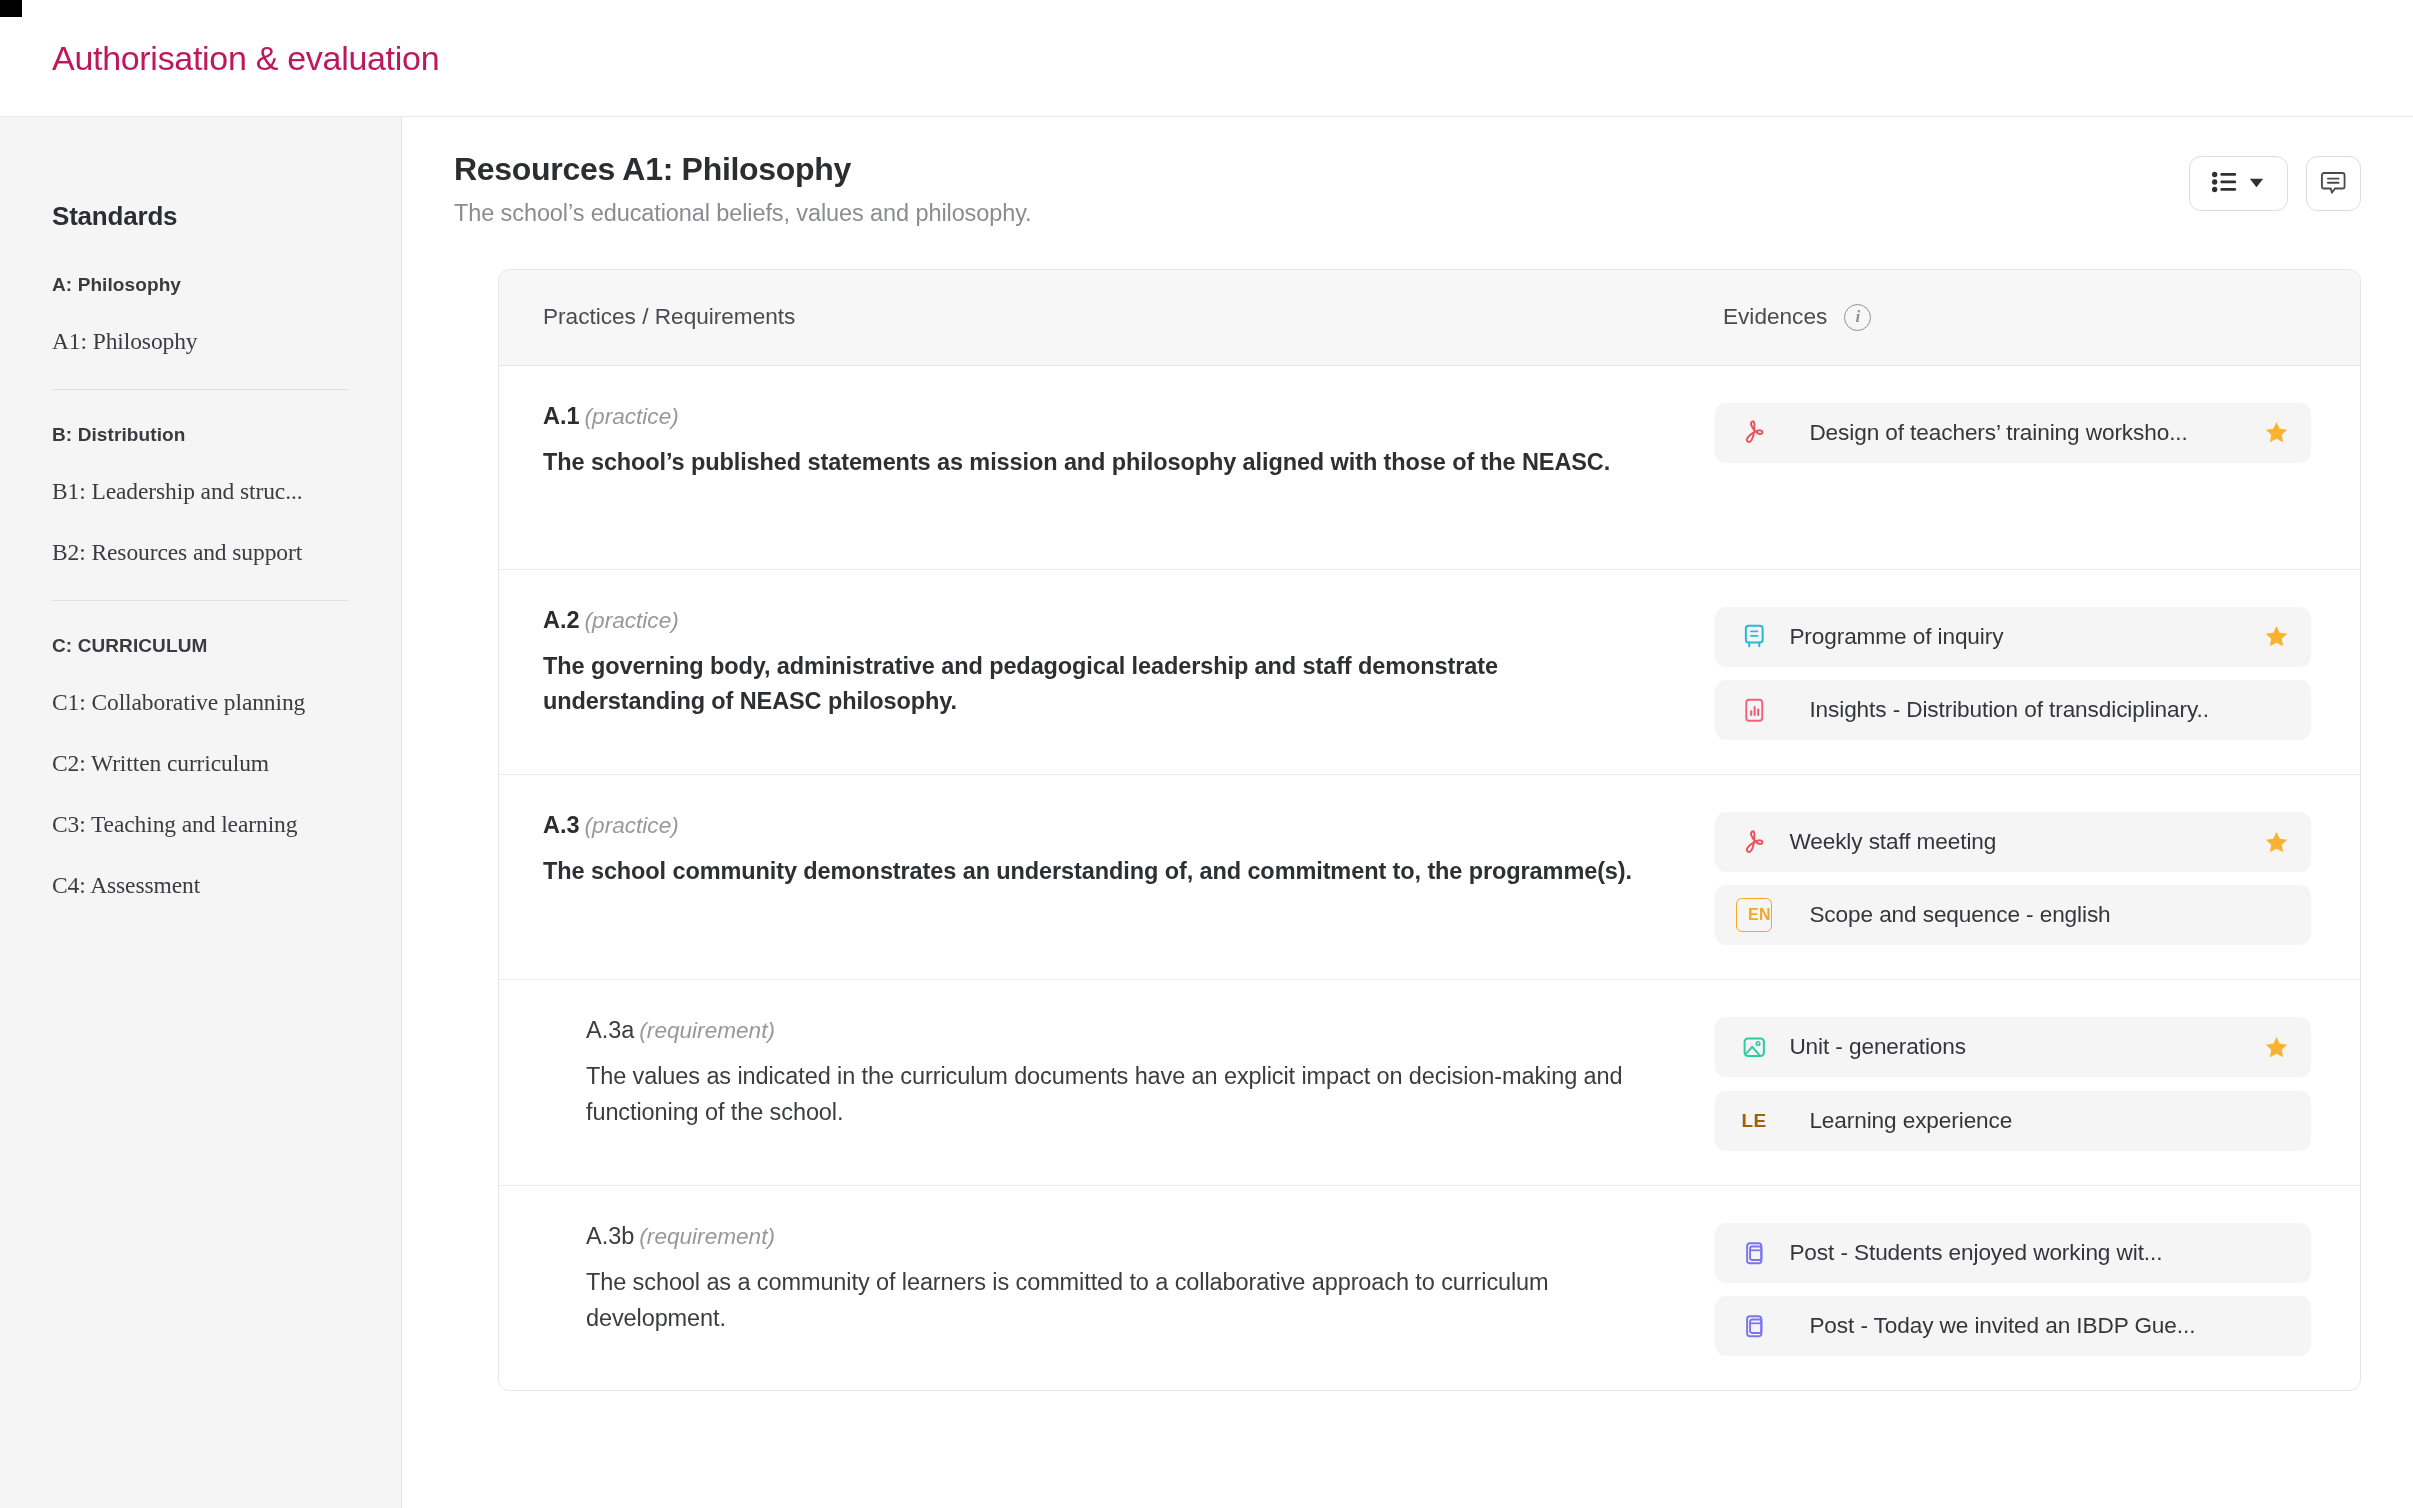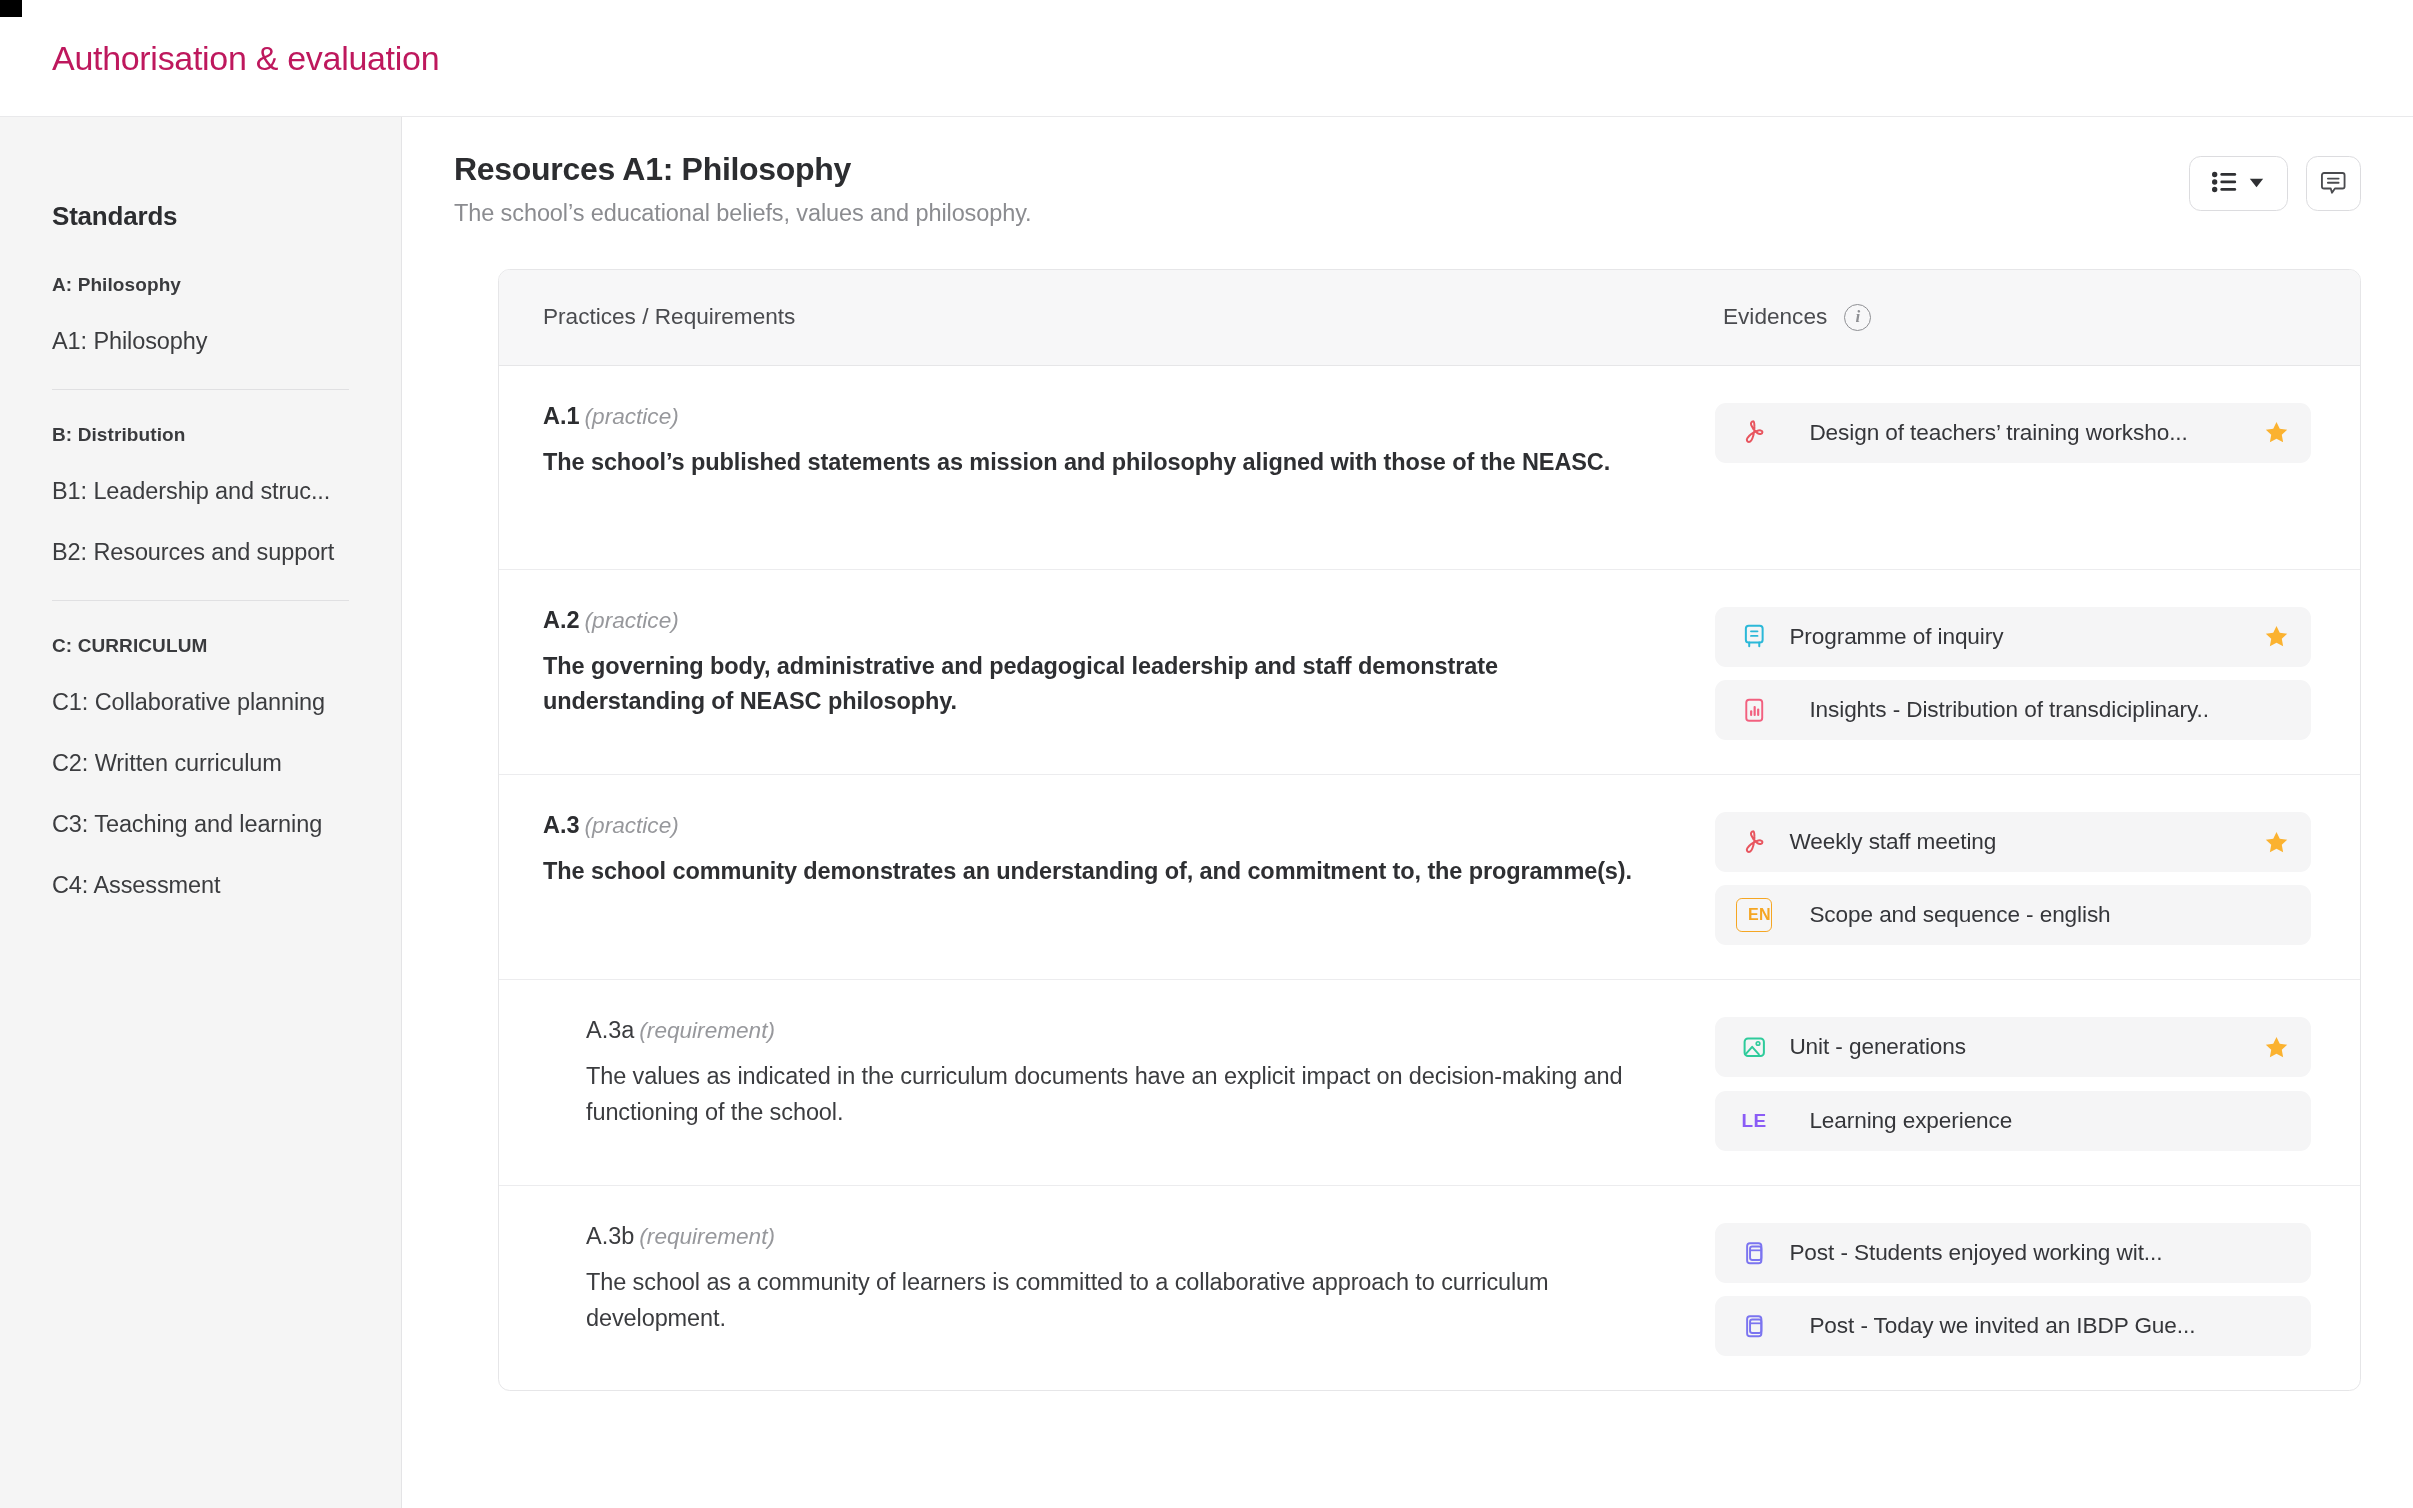--- a/index.html
+++ b/index.html
@@ -44,21 +44,21 @@
   }
   .nav-group { }
   .group-head {
     font-size: 19px; font-weight: 700; color: #3a3b3e;
     letter-spacing: 0.1px; margin-bottom: 32px;
   }
   .nav-item {
     font-size: 23.5px; font-weight: 400; color: #3b3c3f;
     letter-spacing: -0.1px;
     margin-bottom: 34px; cursor: pointer;
-    white-space: nowrap; overflow: hidden; text-overflow: ellipsis;
+    white-space: nowrap; overflow: hidden; text-overflow: ellipsis; font-family: Liberation Serif, serif;
   }
   .nav-sep {
     height: 0.8px; background: #e0e0e2;
     margin: 0 0 34px 0; width: 297px;
   }
 
   
   .main {
     flex: 1 1 auto;
     background: #ffffff;
@@ -354,21 +354,21 @@
                 </span>
                 <span class="chip-label">Unit - generations</span>
                 <span class="chip-star">
                   <svg width="27" height="27" viewBox="0 0 24 24">
                     <path d="M12 2.6 l2.9 6 6.6 0.9 -4.8 4.6 1.2 6.5 -5.9 -3.1 -5.9 3.1 1.2 -6.5 -4.8 -4.6 6.6 -0.9 Z" fill="#fbb230"></path>
                   </svg>
                 </span>
               </div>
               <div class="chip">
                 <span class="chip-ic">
-                  <span class="plain-txt" style="color: #8b5cf6;">LE</span>
+                  <span class="plain-txt" style="color: #a16207;">LE</span>
                 </span>
                 <span class="chip-label">Learning experience</span>
                 <span class="chip-star hidden">
                   <svg width="27" height="27" viewBox="0 0 24 24">
                     <path d="M12 2.6 l2.9 6 6.6 0.9 -4.8 4.6 1.2 6.5 -5.9 -3.1 -5.9 3.1 1.2 -6.5 -4.8 -4.6 6.6 -0.9 Z" fill="#fbb230"></path>
                   </svg>
                 </span>
               </div>
             </div>
           </div>

